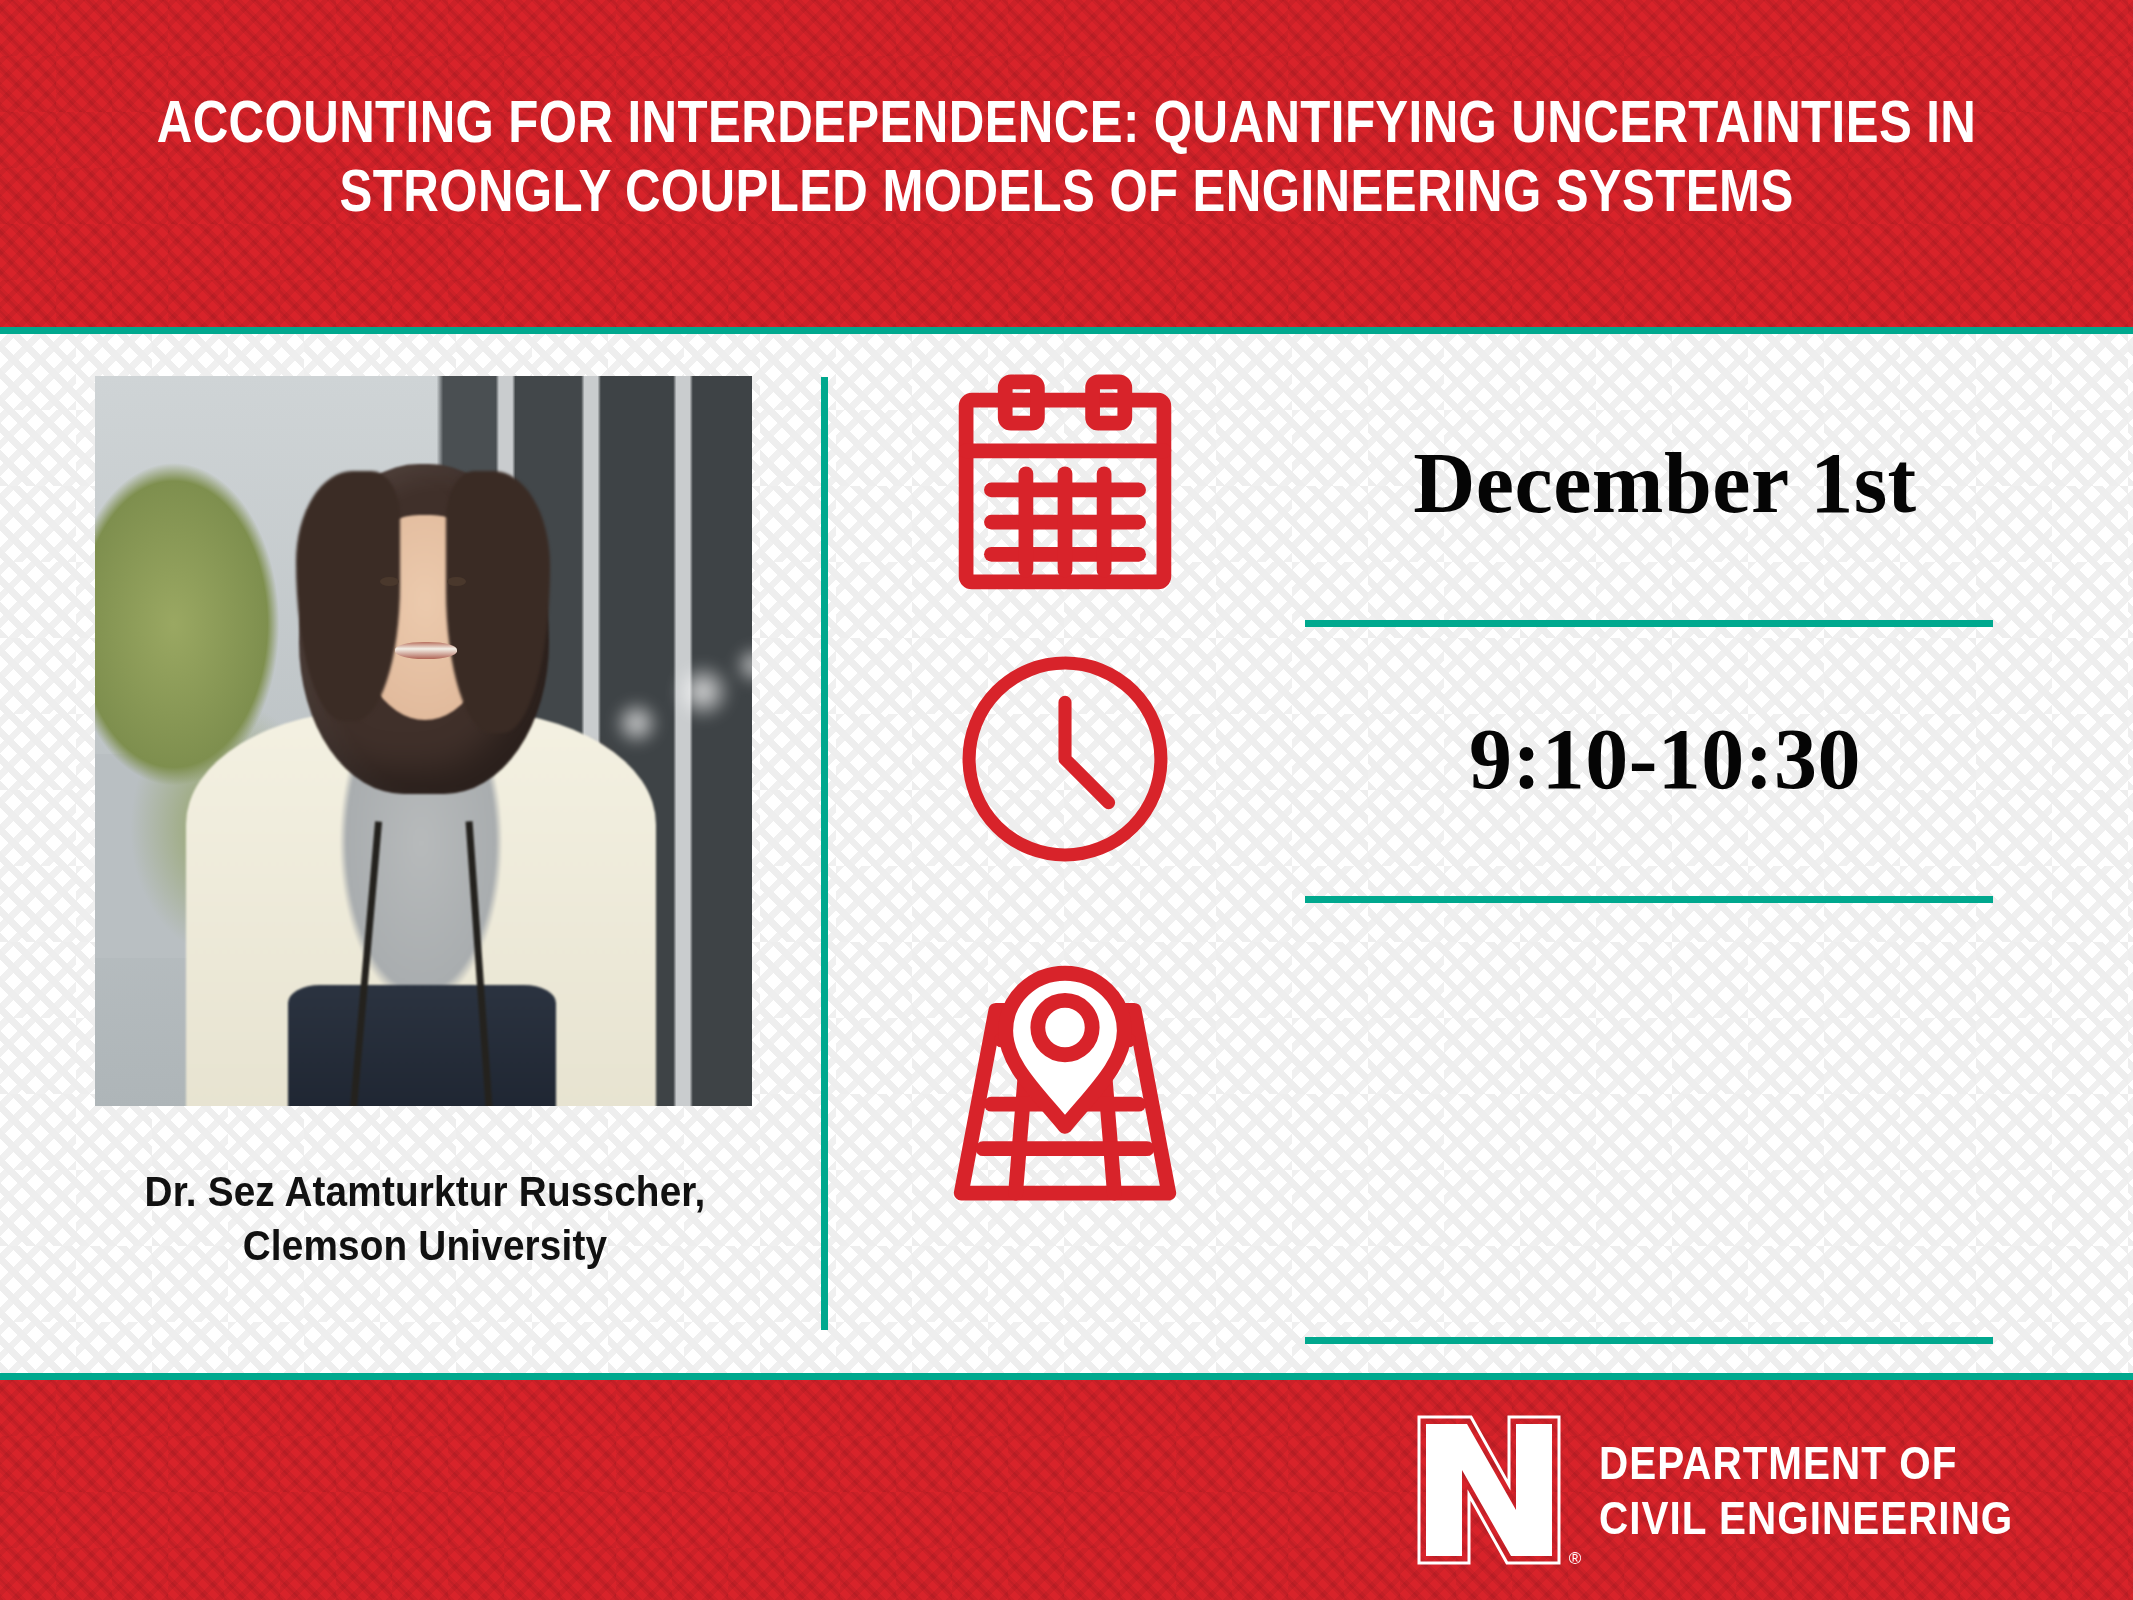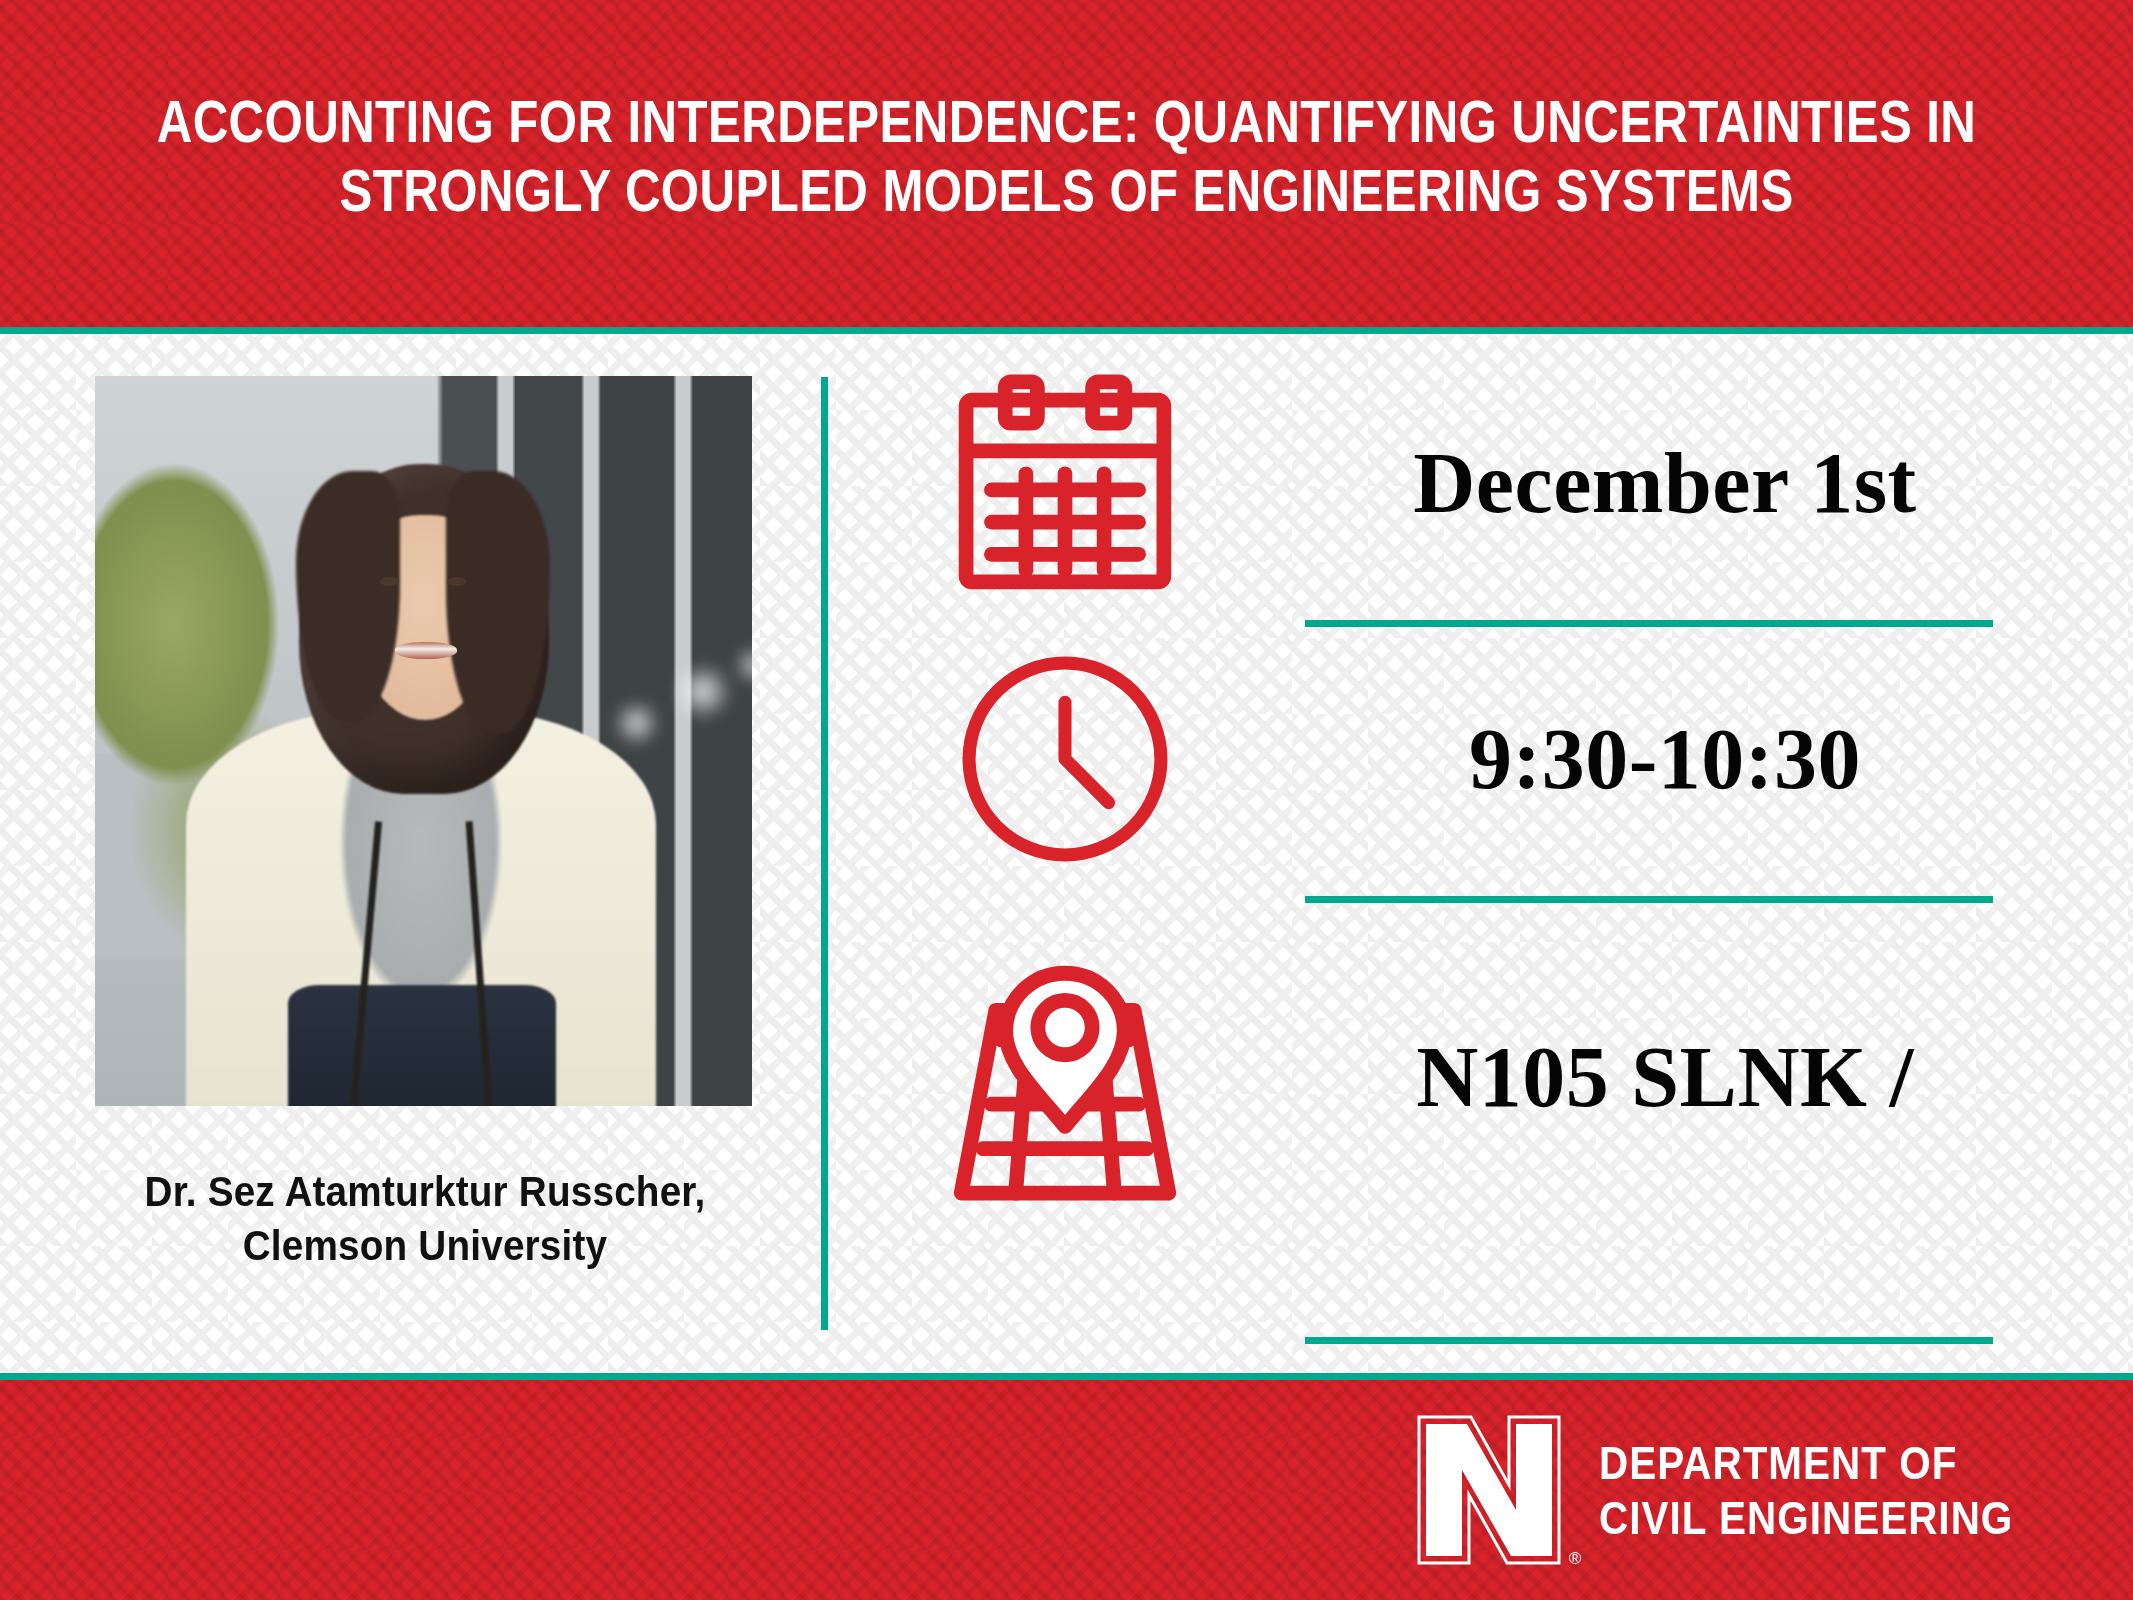--- a/index.html
+++ b/index.html
@@ -443,21 +443,21 @@
     <div class="row" id="row-time">
       <div class="icon-cell">
         <svg class="ico" width="218" height="218" viewBox="0 0 100 100" aria-hidden="true">
           <g fill="none" stroke="#d8232a" stroke-width="6" stroke-linecap="round" stroke-linejoin="round">
             <circle cx="50" cy="50" r="44"></circle>
             <path d="M50 24 L50 50 L70 70"></path>
           </g>
         </svg>
       </div>
       <div class="value-cell">
-        <div class="value-text">9:30-10:30</div>
+        <div class="value-text">9:10-10:30</div>
       </div>
     </div>
     <div class="rule-under" id="rule-2"></div>
 
     <div class="row" id="row-loc">
       <div class="icon-cell">
         <svg class="ico" width="248" height="252" viewBox="0 0 100 102" aria-hidden="true">
           <g fill="none" stroke="#d8232a" stroke-width="6" stroke-linecap="round" stroke-linejoin="round">
 
             <path d="M22 24 L78 24 L92 98 L8 98 Z"></path>
@@ -469,21 +469,20 @@
             <path d="M20.2 62 L79.8 62"></path>
             <path d="M16.8 80 L83.2 80"></path>
 
             <path d="M50 9 C36.7 9 26 19.5 26 32.3 C26 45.5 38 56.5 50 71 C62 56.5 74 45.5 74 32.3 C74 19.5 63.3 9 50 9 Z" fill="#ffffff"></path>
             <circle cx="50" cy="31" r="11" fill="#ffffff"></circle>
           </g>
         </svg>
       </div>
       <div class="value-cell">
         <div class="value-text">
-          <div>N105 SLNK /</div>
         </div>
       </div>
     </div>
     <div class="rule-under" id="rule-3"></div>
 
   </div>
 
   <div class="teal-h" id="teal-bottom"></div>
 
   <div id="footer" class="tex-red">

